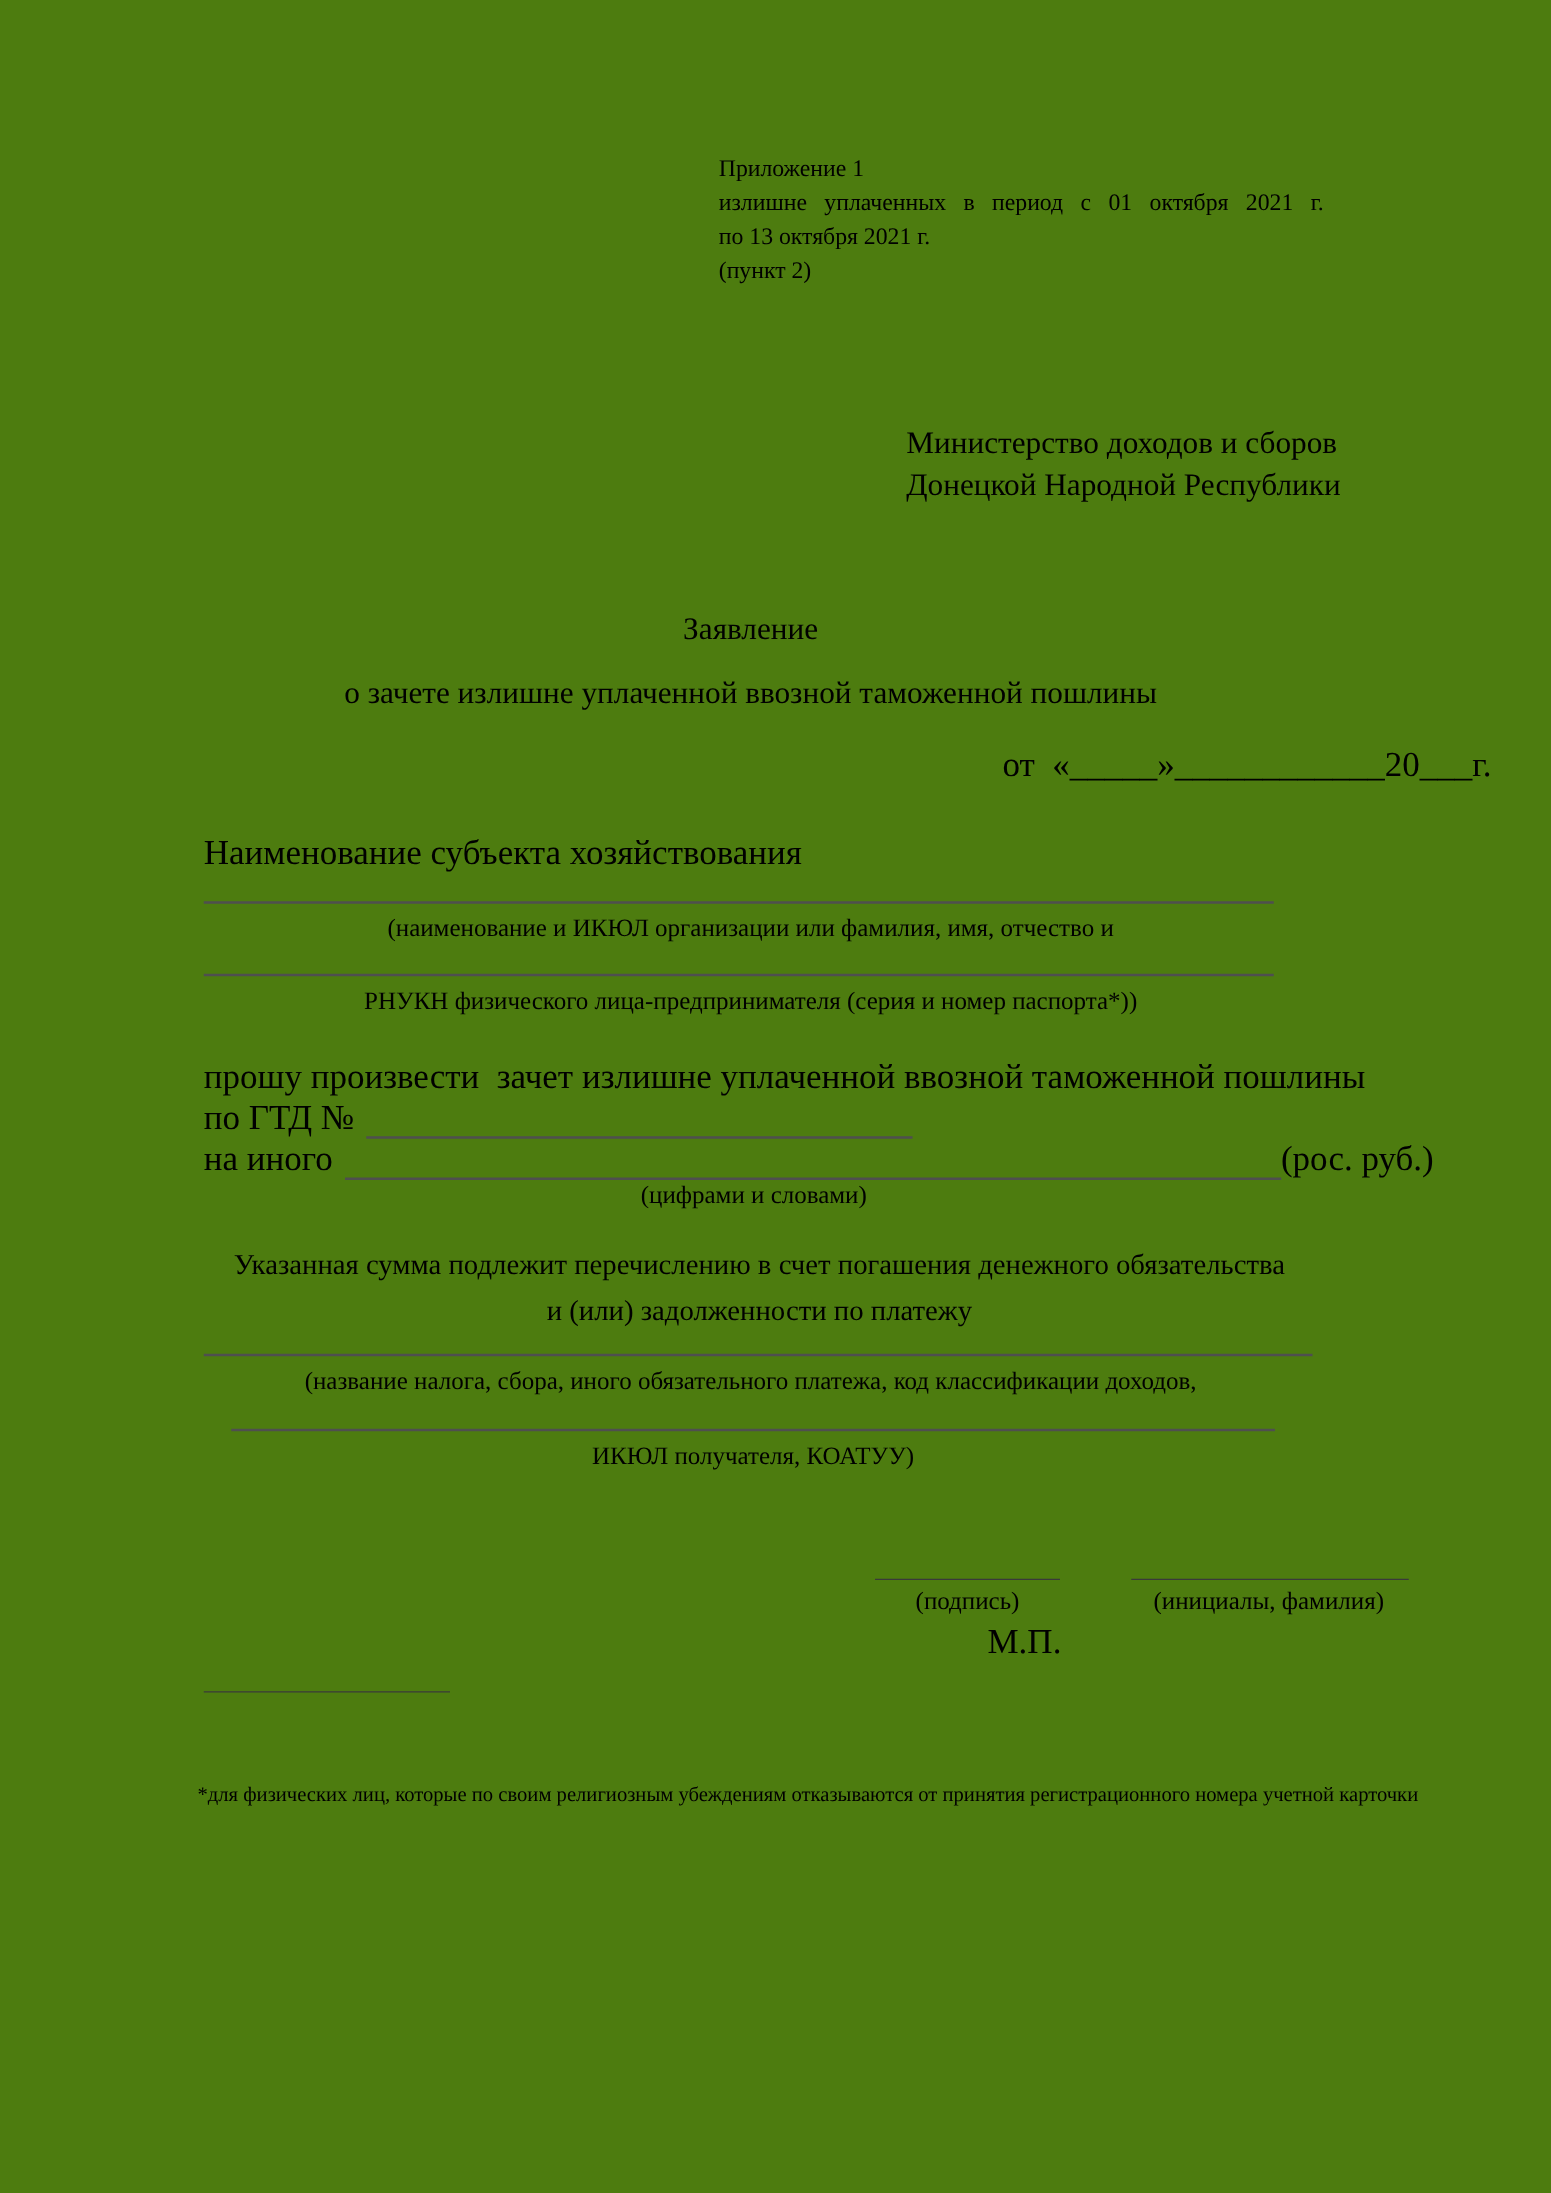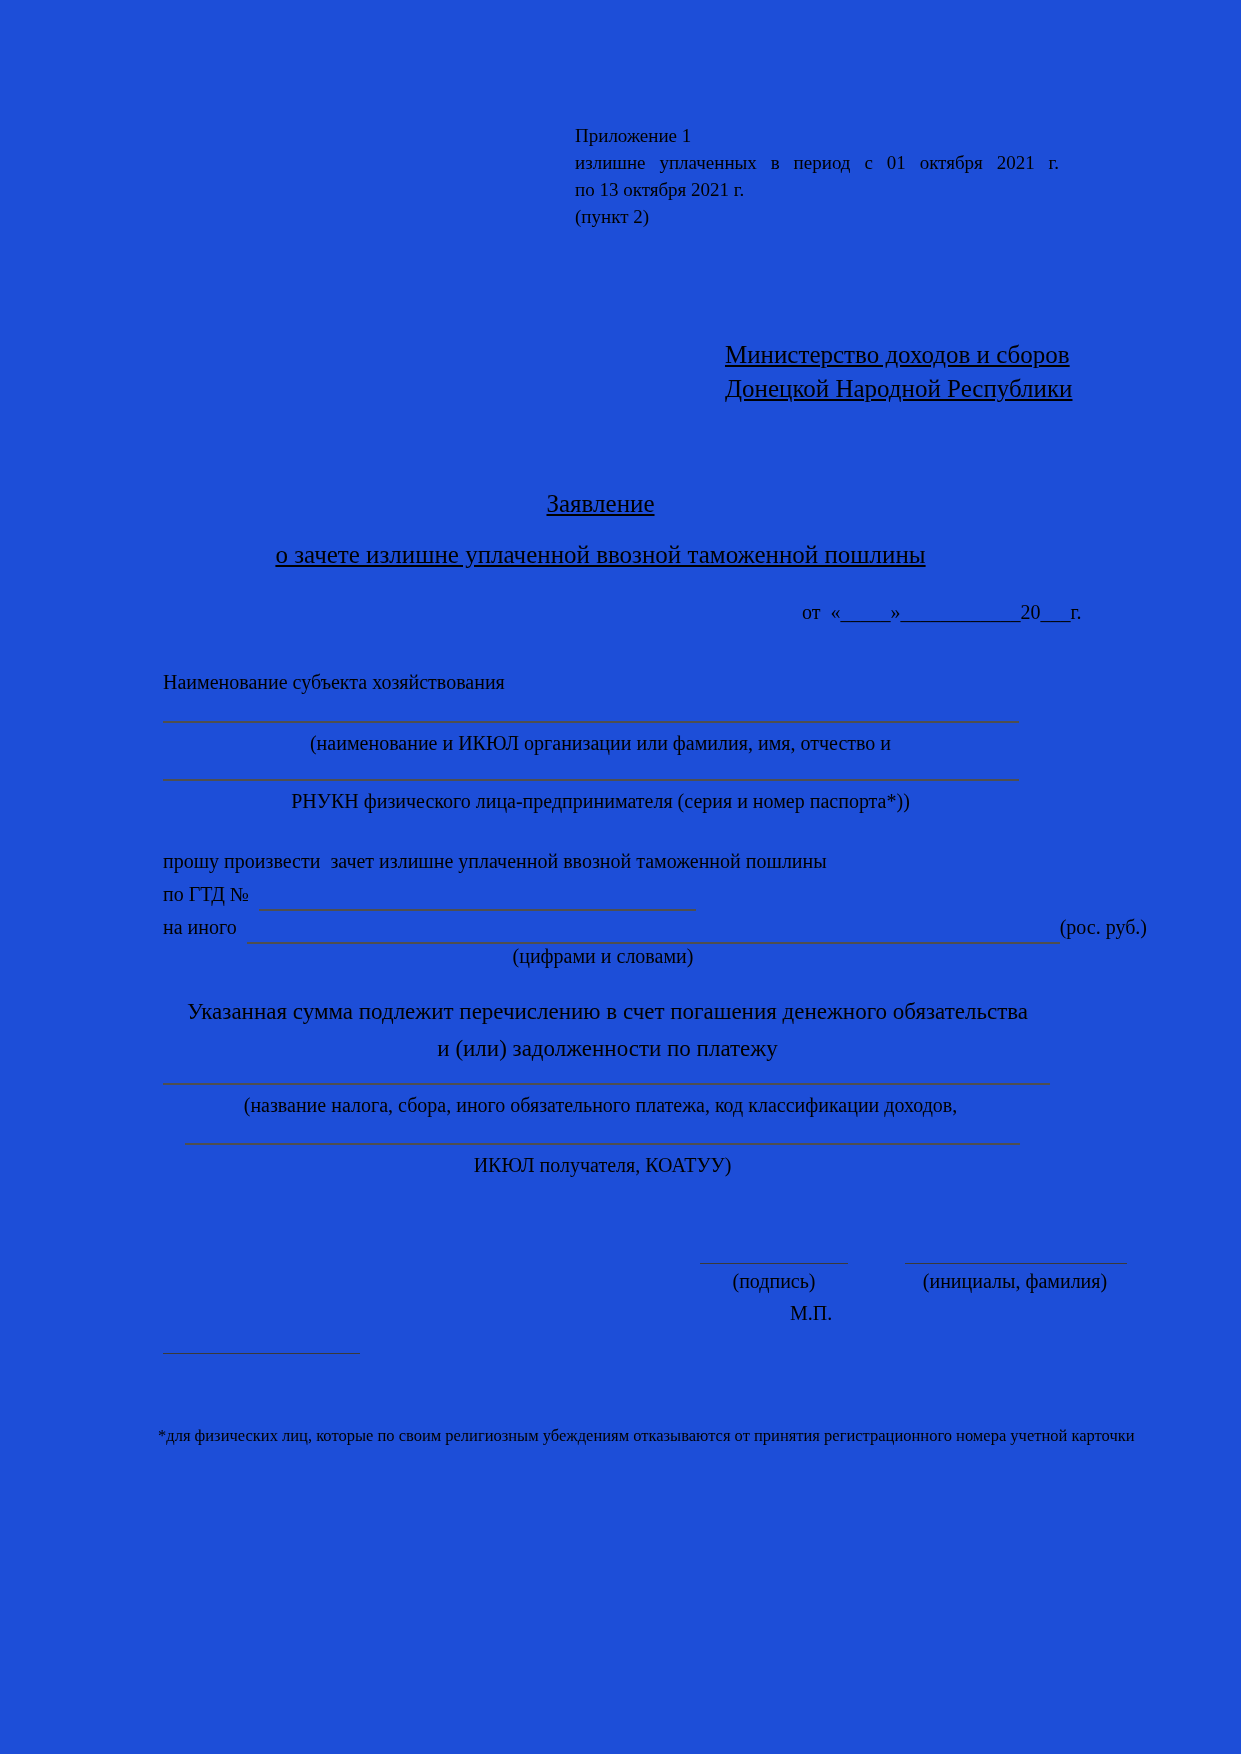--- a/index.html
+++ b/index.html
@@ -1,27 +1,27 @@
 <!DOCTYPE html>
 <html><head>
 <meta charset="utf-8">
 <style>
   html,body{margin:0;padding:0;background:#e8e8e8;}
   .page{
     position:relative;
     width:1241px;height:1754px;
-    background:#1d4ed8;
+    background:#4d7c0f;
     font-family:"Liberation Serif","DejaVu Serif",serif;
     color:#000;
     overflow:hidden;
   }
   .abs{position:absolute;}
   .t19{font-size:19px;line-height:27px;}
-  .t25{font-size:25px;line-height:34px;text-decoration:underline;}
-  .t24{font-size:20px;line-height:33px;}
+  .t25{font-size:25px;line-height:34px;}
+  .t24{font-size:28px;line-height:33px;}
   .t23{font-size:23px;line-height:37px;}
   .cap{font-size:20px;line-height:26px;}
   .fn{font-size:16.5px;line-height:26px;white-space:nowrap;}
   .center{text-align:center;}
   .justify-last{text-align:justify;text-align-last:justify;}
   .pre{white-space:pre;}
   .rule{border-top:2px solid #4f4f4f;height:0;}
   .rule-thin{border-top:1.5px solid #3a3a3a;height:0;}
   .row{display:flex;align-items:flex-end;}
   .blank{display:inline-block;border-bottom:2px solid #4f4f4f;height:26px;}

